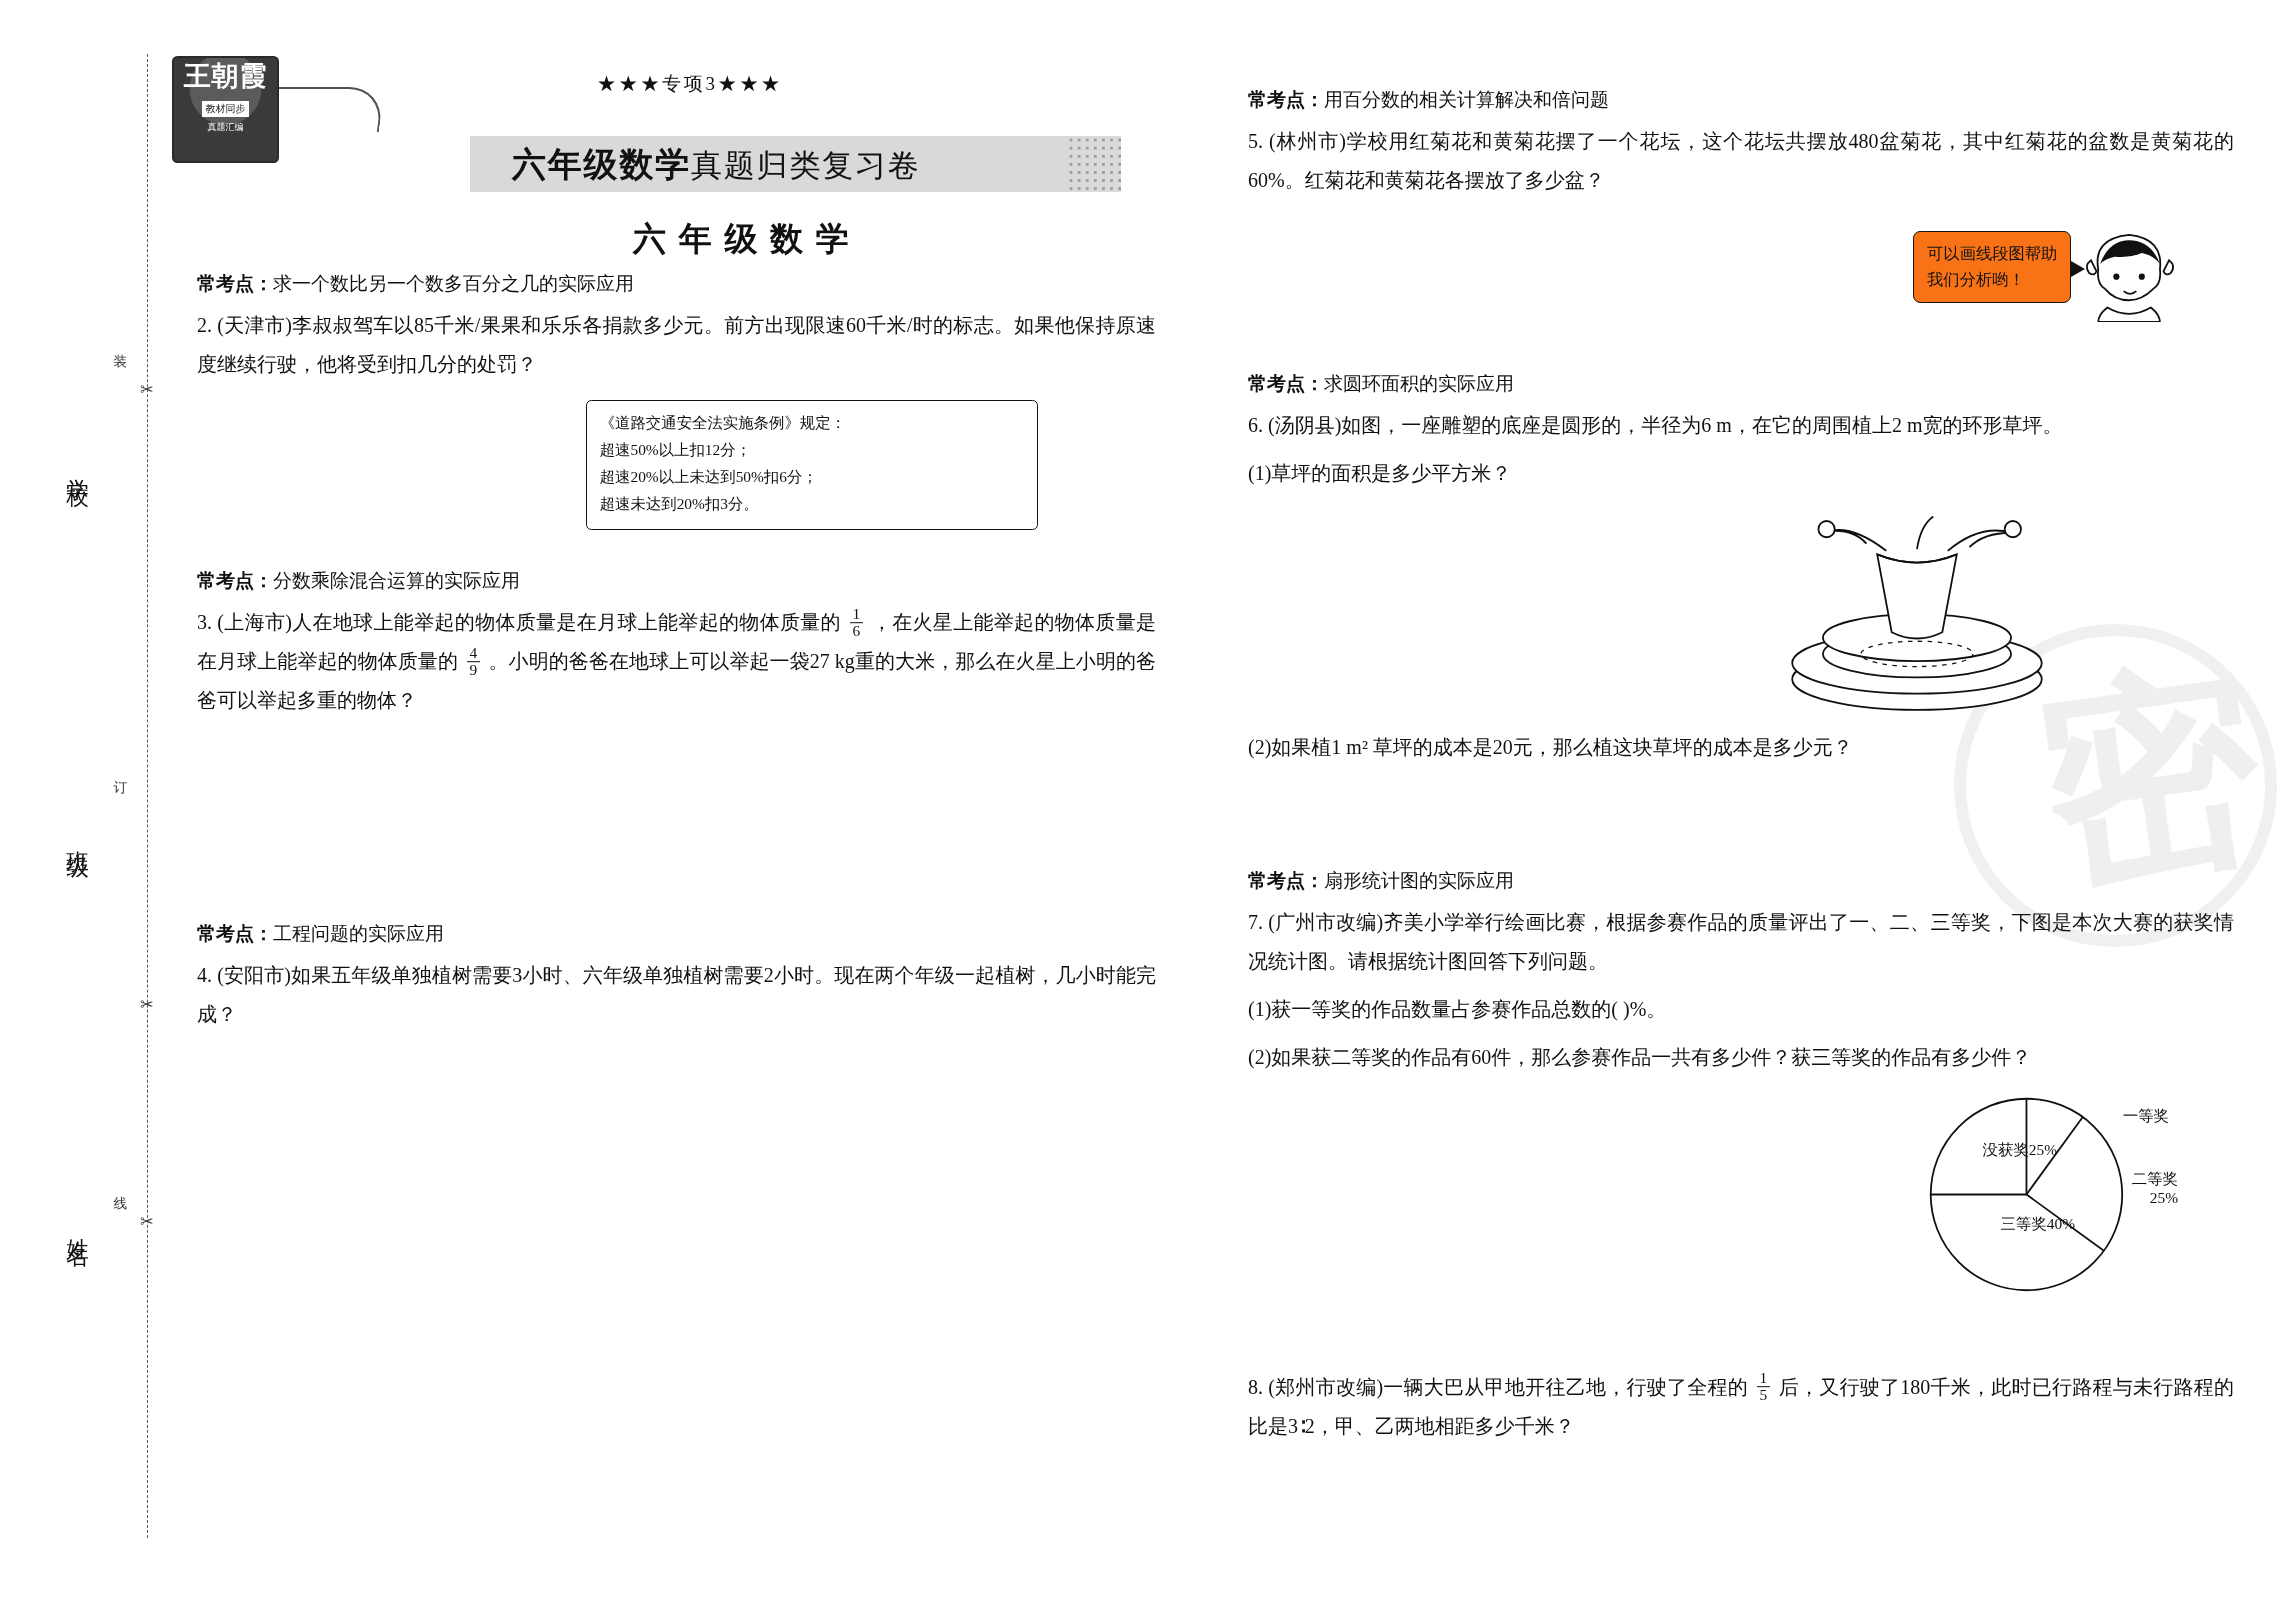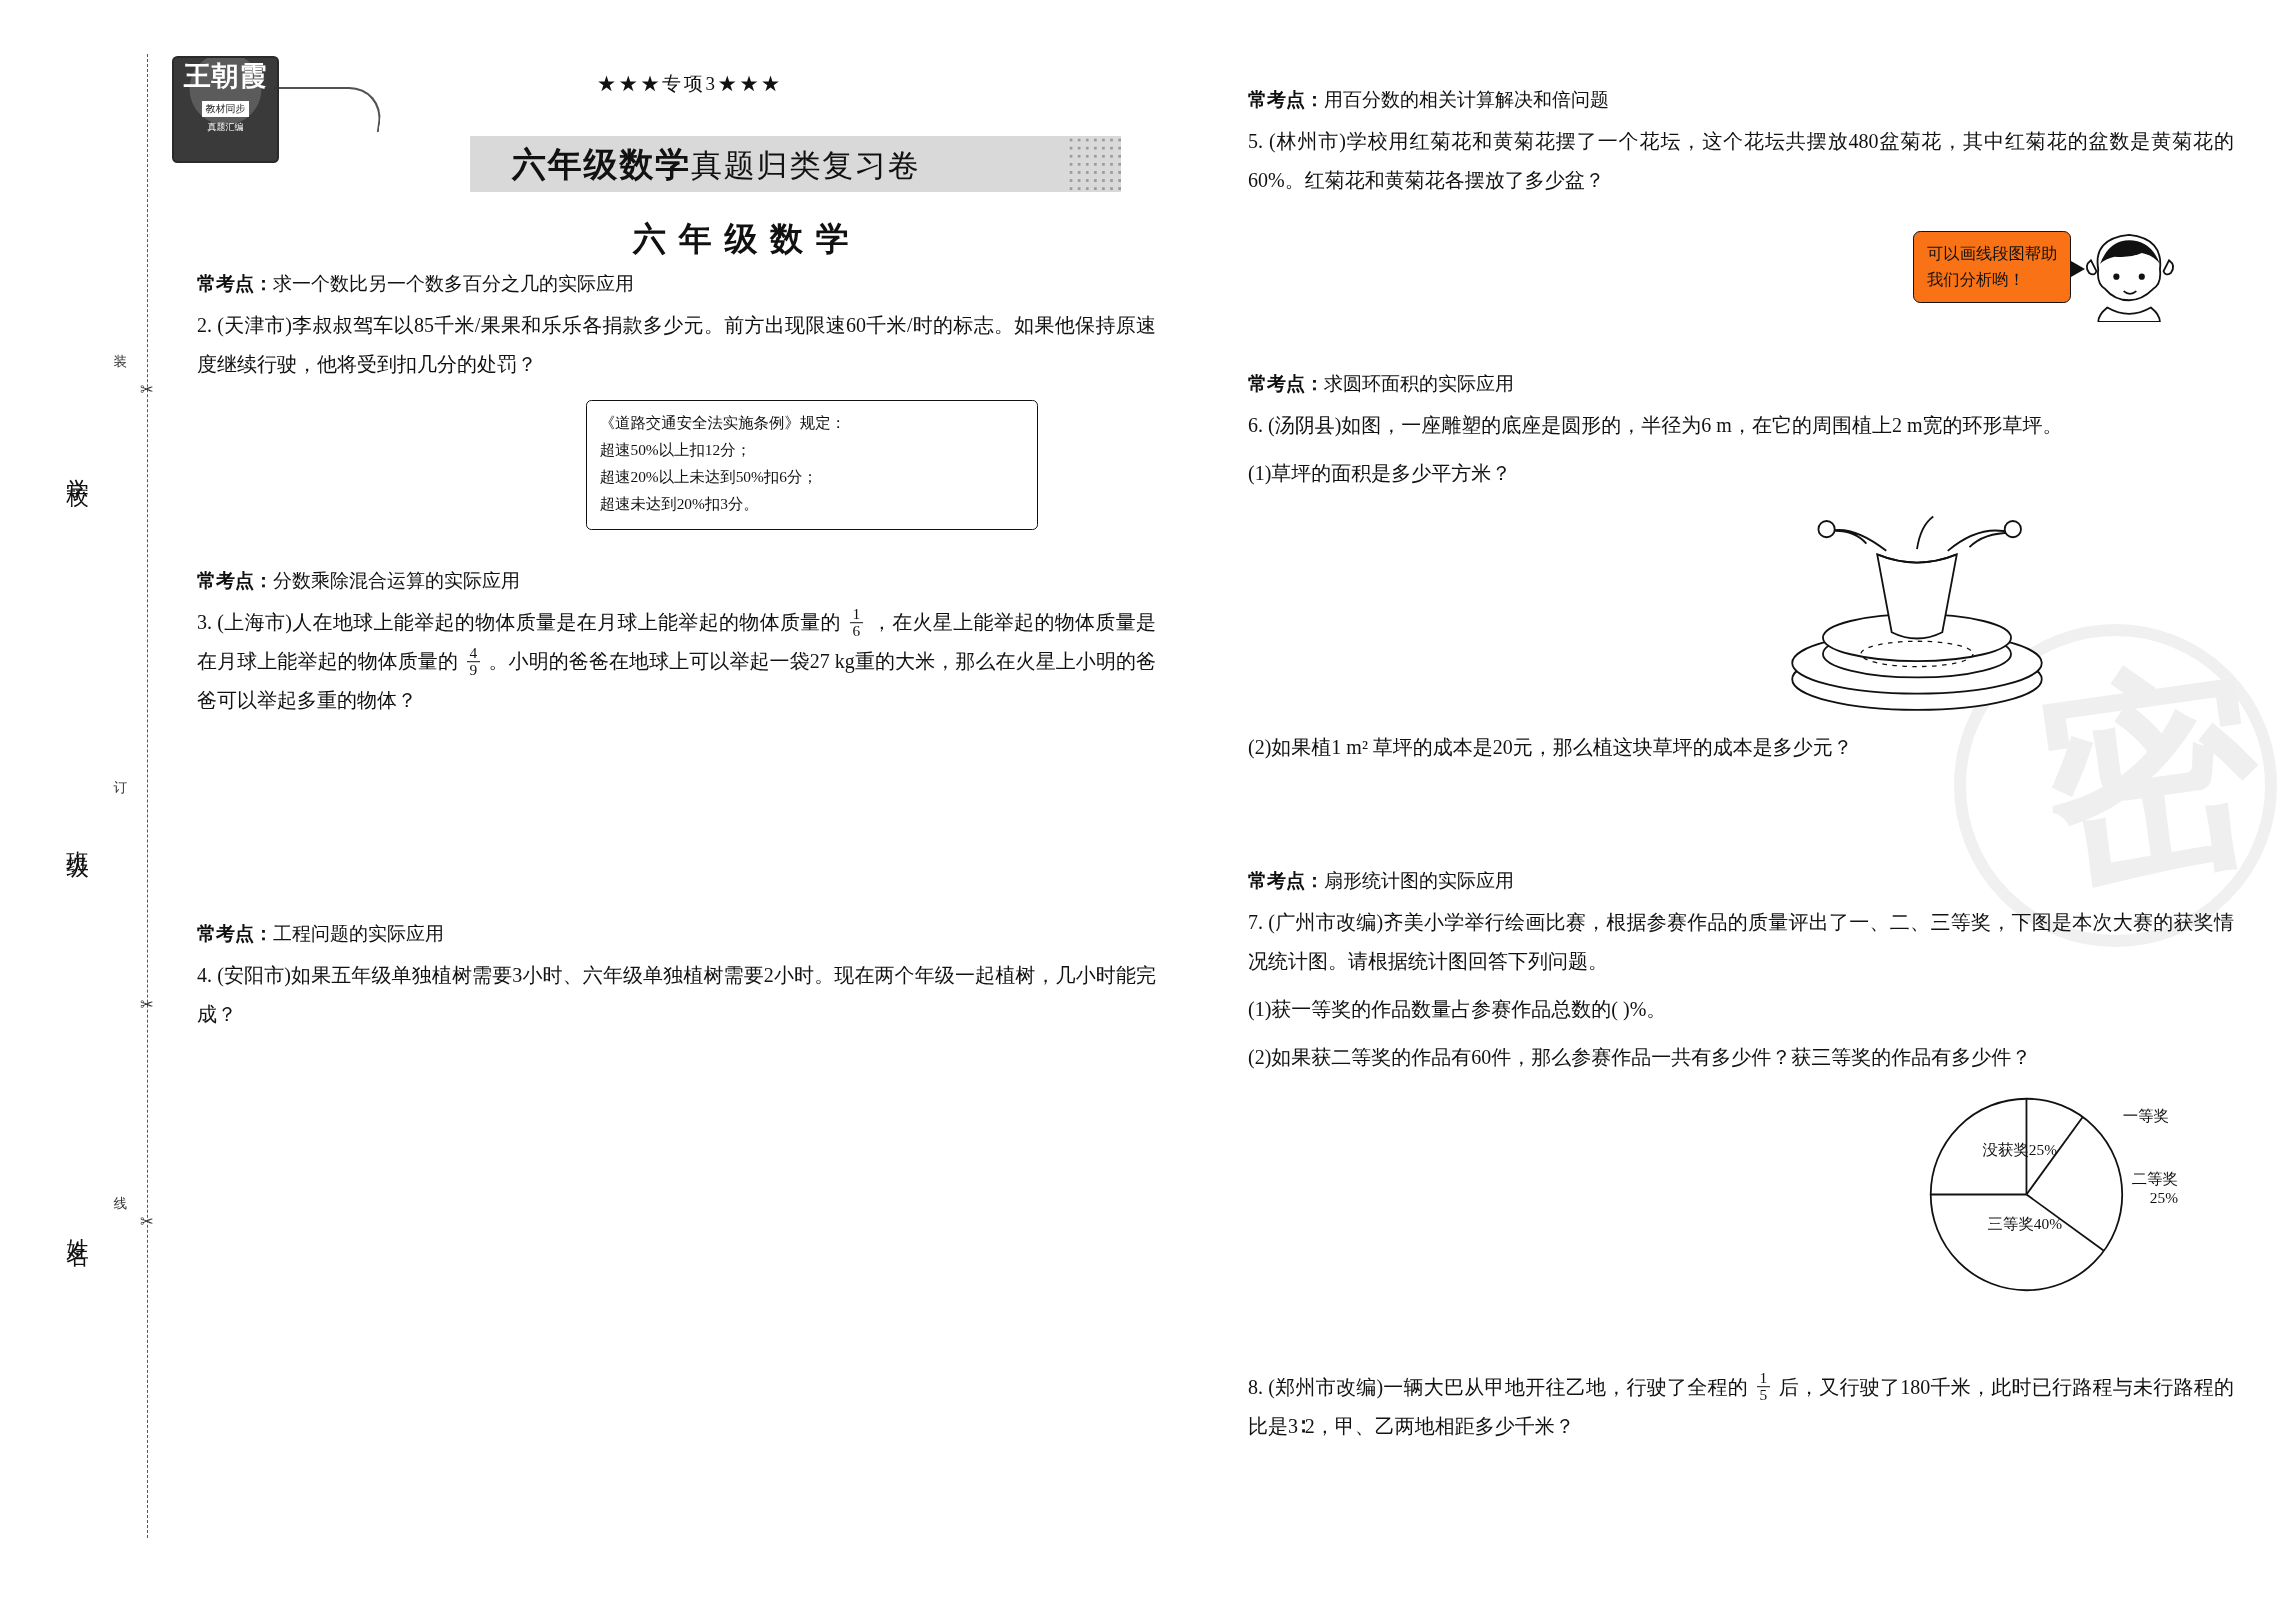--- a/index.html
+++ b/index.html
@@ -328,21 +328,21 @@
         <svg width="271" height="226" viewBox="0 0 300 250" style="position:absolute;right:63px;top:0;">
           <circle cx="140" cy="120" r="106" fill="#fff" stroke="#111" stroke-width="2"></circle>
 
           <line x1="140" y1="120" x2="140" y2="14" stroke="#111" stroke-width="2"></line>
           <line x1="140" y1="120" x2="202.3" y2="34.2" stroke="#111" stroke-width="2"></line>
           <line x1="140" y1="120" x2="225.7" y2="182.3" stroke="#111" stroke-width="2"></line>
           <line x1="140" y1="120" x2="34" y2="120" stroke="#111" stroke-width="2"></line>
         </svg>
         <div class="pielabel" style="right:65px;top:20px;width:52px;">一等奖</div>
         <div class="pielabel" style="right:56px;top:83px;width:71px;">二等奖25%</div>
-        <div class="pielabel" style="right:172px;top:128px;width:80px;">三等奖40%</div>
+        <div class="pielabel" style="right:159px;top:128px;width:80px;">三等奖40%</div>
         <div class="pielabel" style="right:177px;top:54px;width:80px;">没获奖25%</div>
       </div>
     </div>
 
     <div class="block">
       <div class="q">
         <span>8.</span>
         <span>(郑州市改编)一辆大巴从甲地开往乙地，行驶了全程的</span>
         <span class="frac">
           <span class="num">1</span>

